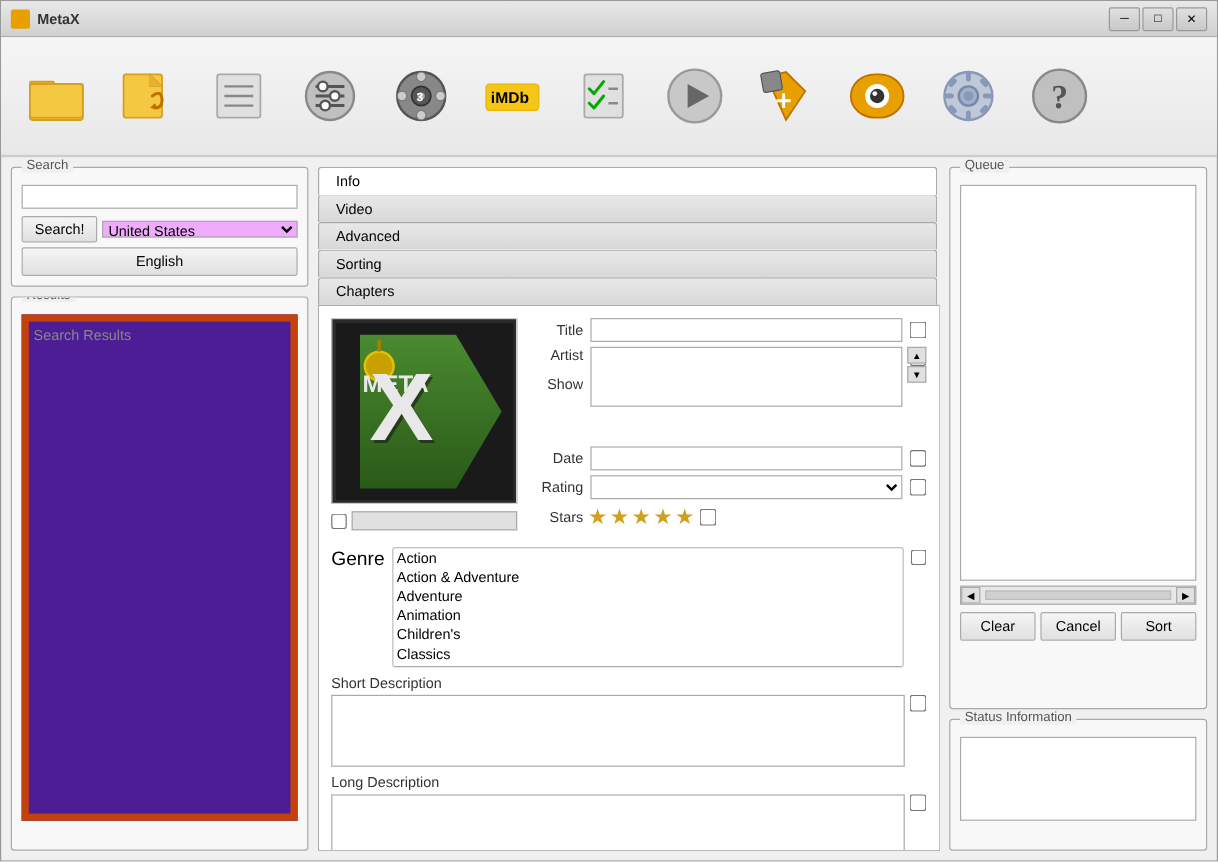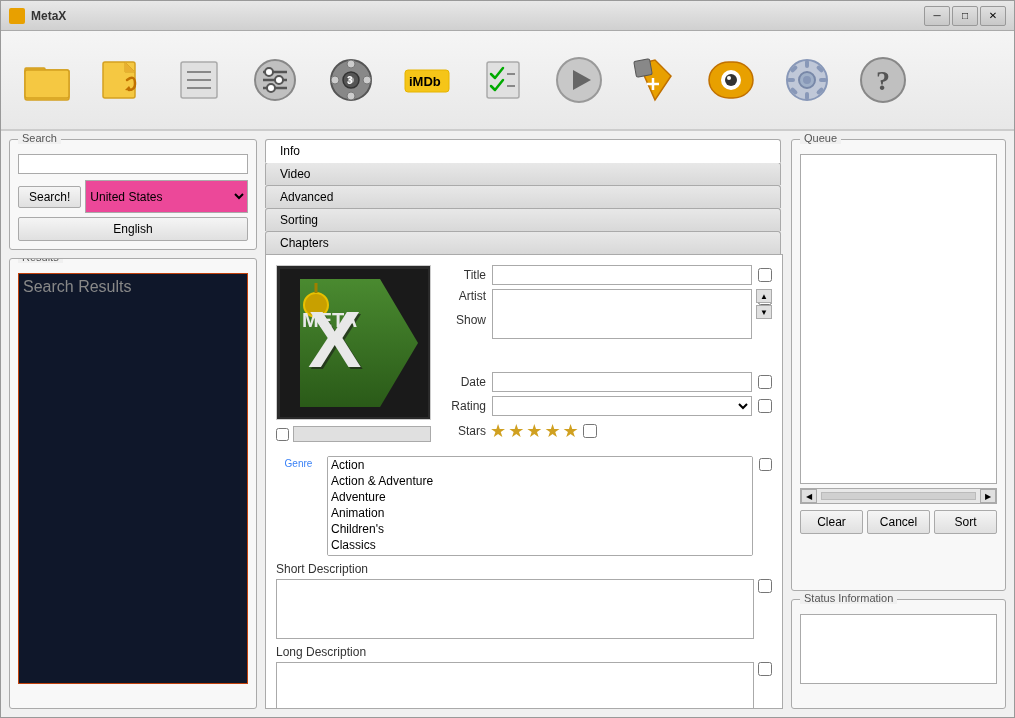--- a/index.html
+++ b/index.html
@@ -136,41 +136,41 @@
       background: linear-gradient(to bottom, #f5f5f5, #e0e0e0);
       border: 1px solid #aaa;
       border-radius: 2px;
       padding: 3px 10px;
       cursor: pointer;
       font-size: 12px;
       white-space: nowrap;
     }
     .country-select {
       flex: 1;
-      height: 33px;
-      font-size: 12px;
-      border: 1px solid #aaa;
-      background: #ec4899;
+      height: 14px;
+      font-size: 12px;
+      border: 1px solid #aaa;
+      background: #f0abfc;
     }
     .english-btn {
       width: 100%;
       height: 24px;
       margin-top: 4px;
     }
     .results-box {
       flex: 1;
       overflow: hidden;
     }
     .results-list {
       width: 100%;
       height: calc(100% - 16px);
-      border: 1px solid #c2410c;
-      background: #0f172a;
+      border: 6px solid #c2410c;
+      background: #4c1d95;
       overflow-y: auto;
-      font-size: 16px;
+      font-size: 12px;
       padding: 2px;
     }
     .results-placeholder {
       color: #888;
       padding: 2px;
     }
     .middle-panel {
       flex: 1;
       display: flex;
       flex-direction: column;
@@ -301,23 +301,23 @@
       font-size: 18px;
     }
     .genre-area {
       display: flex;
       align-items: flex-start;
       gap: 6px;
       margin-top: 4px;
     }
     .genre-label {
       width: 45px;
-      text-align: center;
-      font-size: 10px;
-      color: #3b82f6;
+      text-align: left;
+      font-size: 16px;
+      color: #000000;
       padding-top: 2px;
     }
     .genre-list {
       flex: 1;
       height: 100px;
       border: 1px solid #aaa;
       background: white;
       font-size: 12px;
       overflow-y: scroll;
     }

